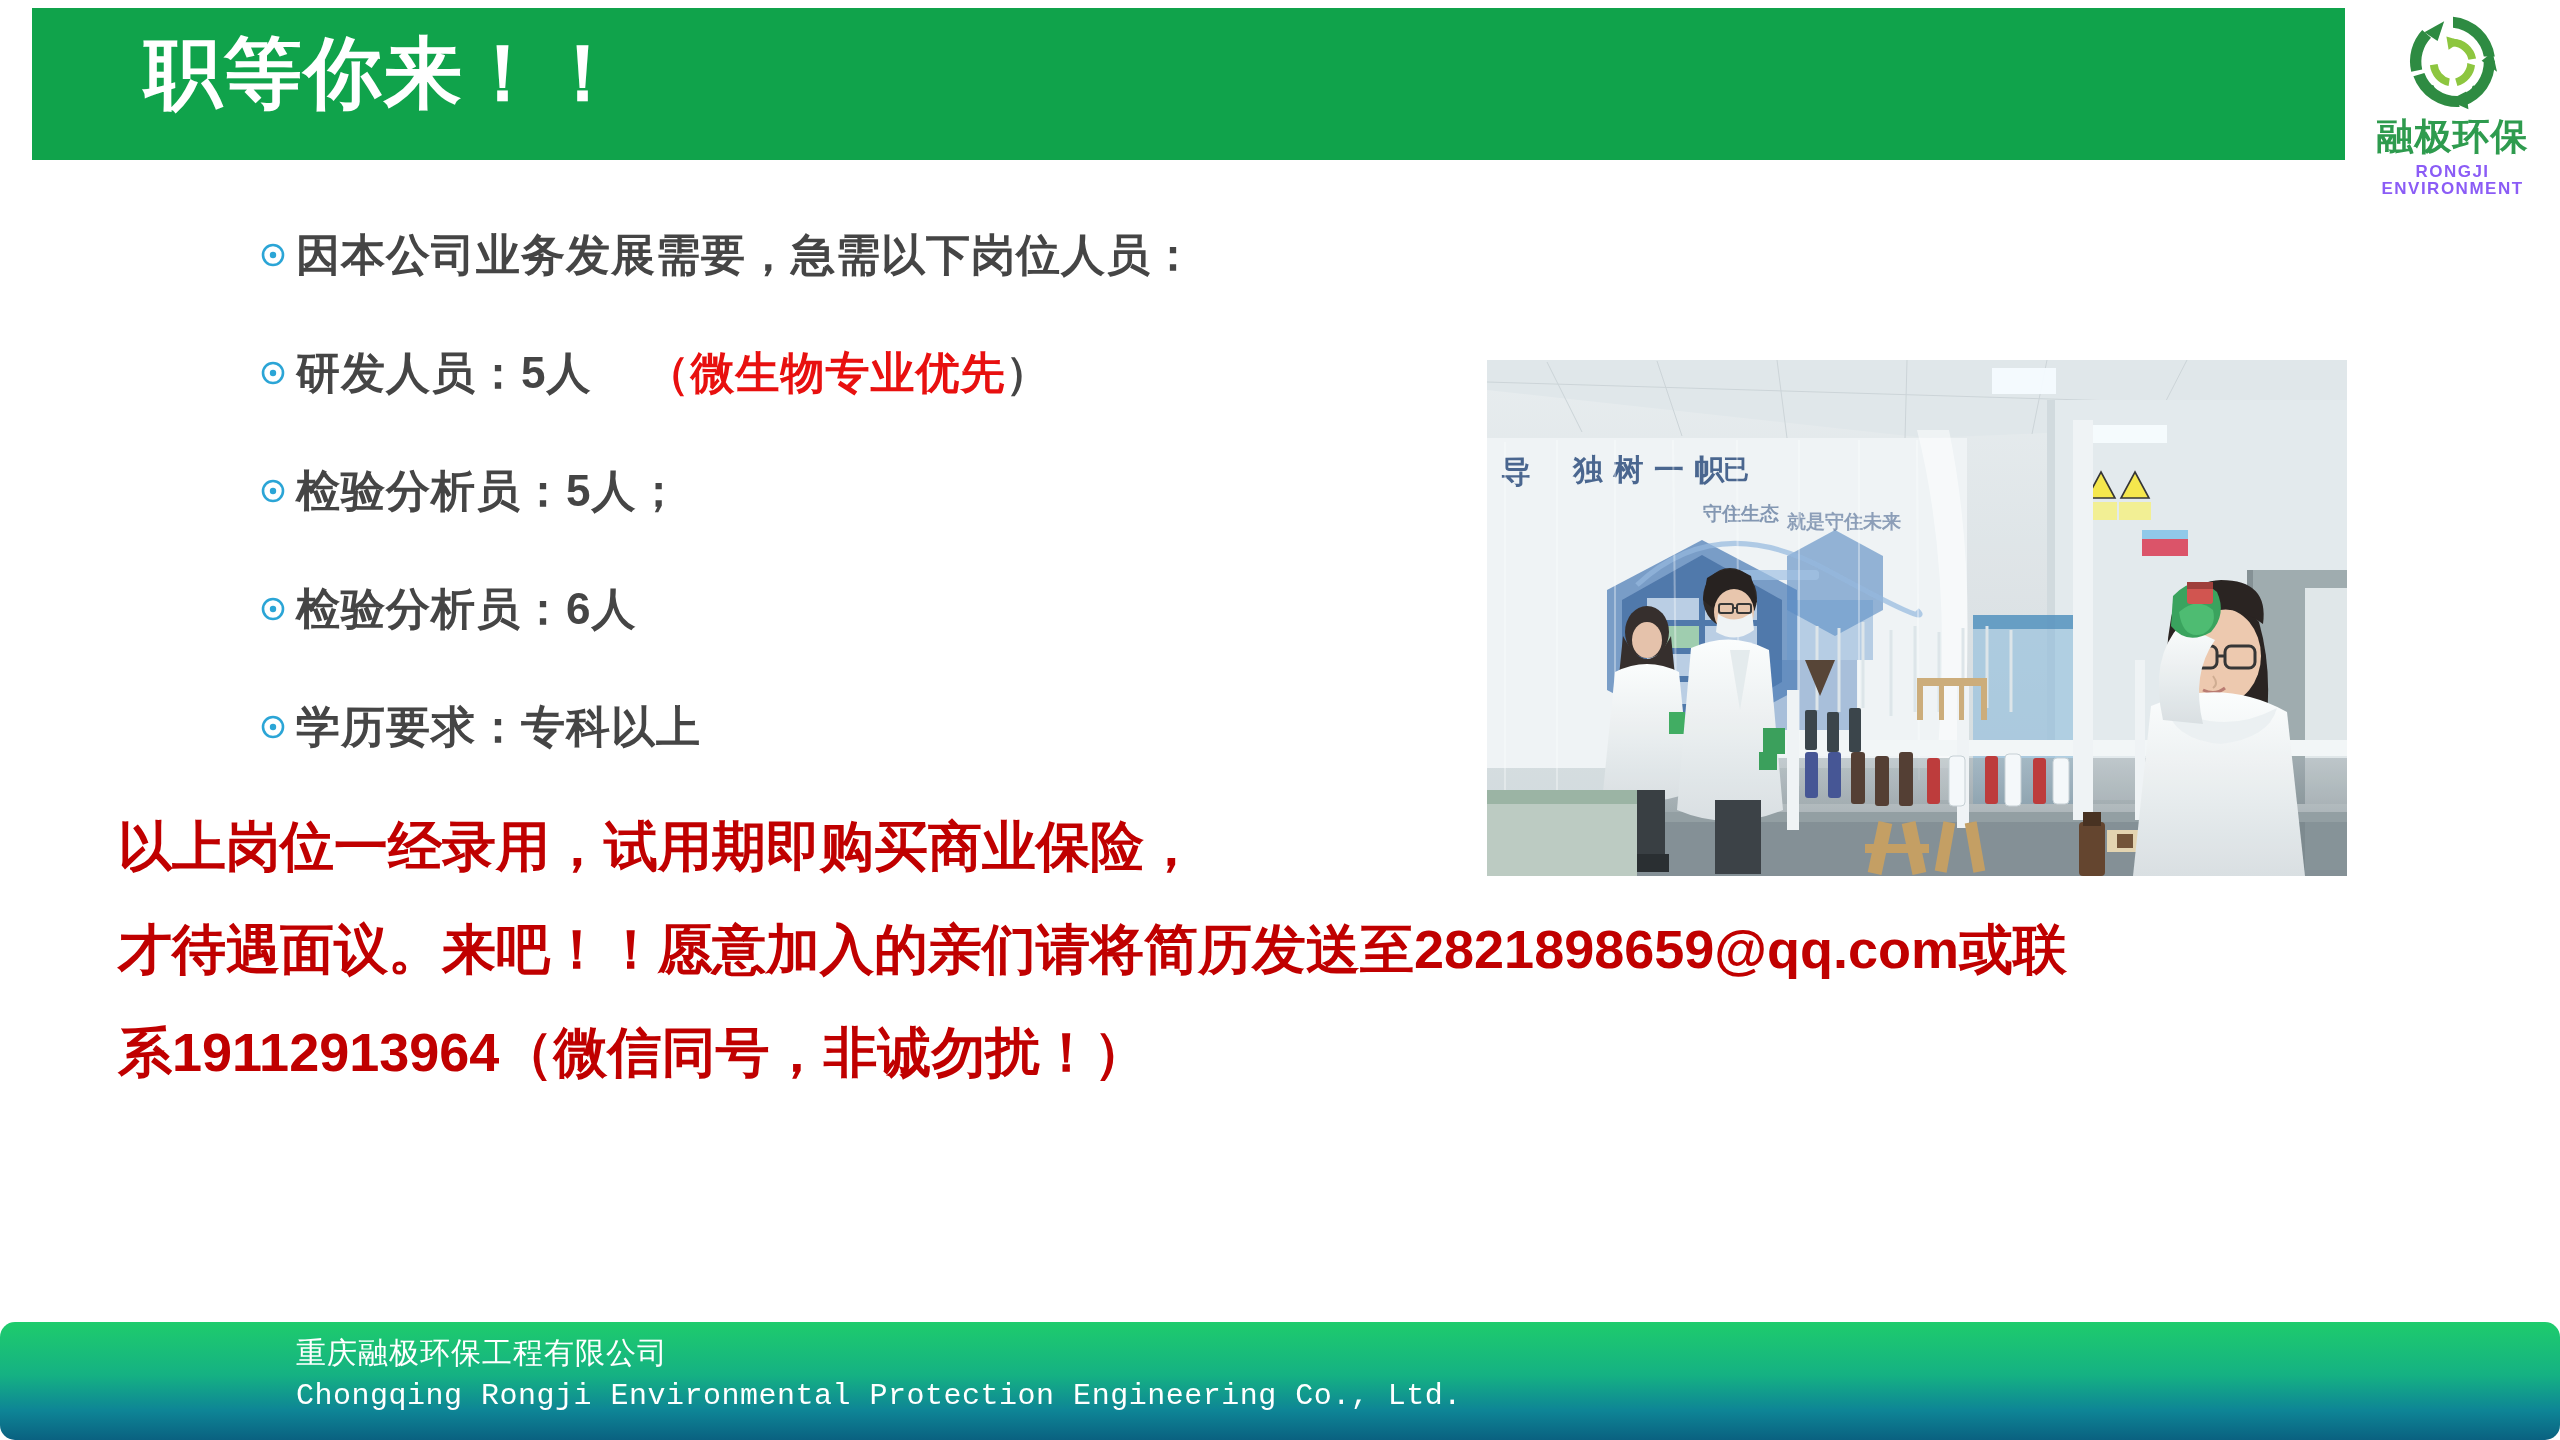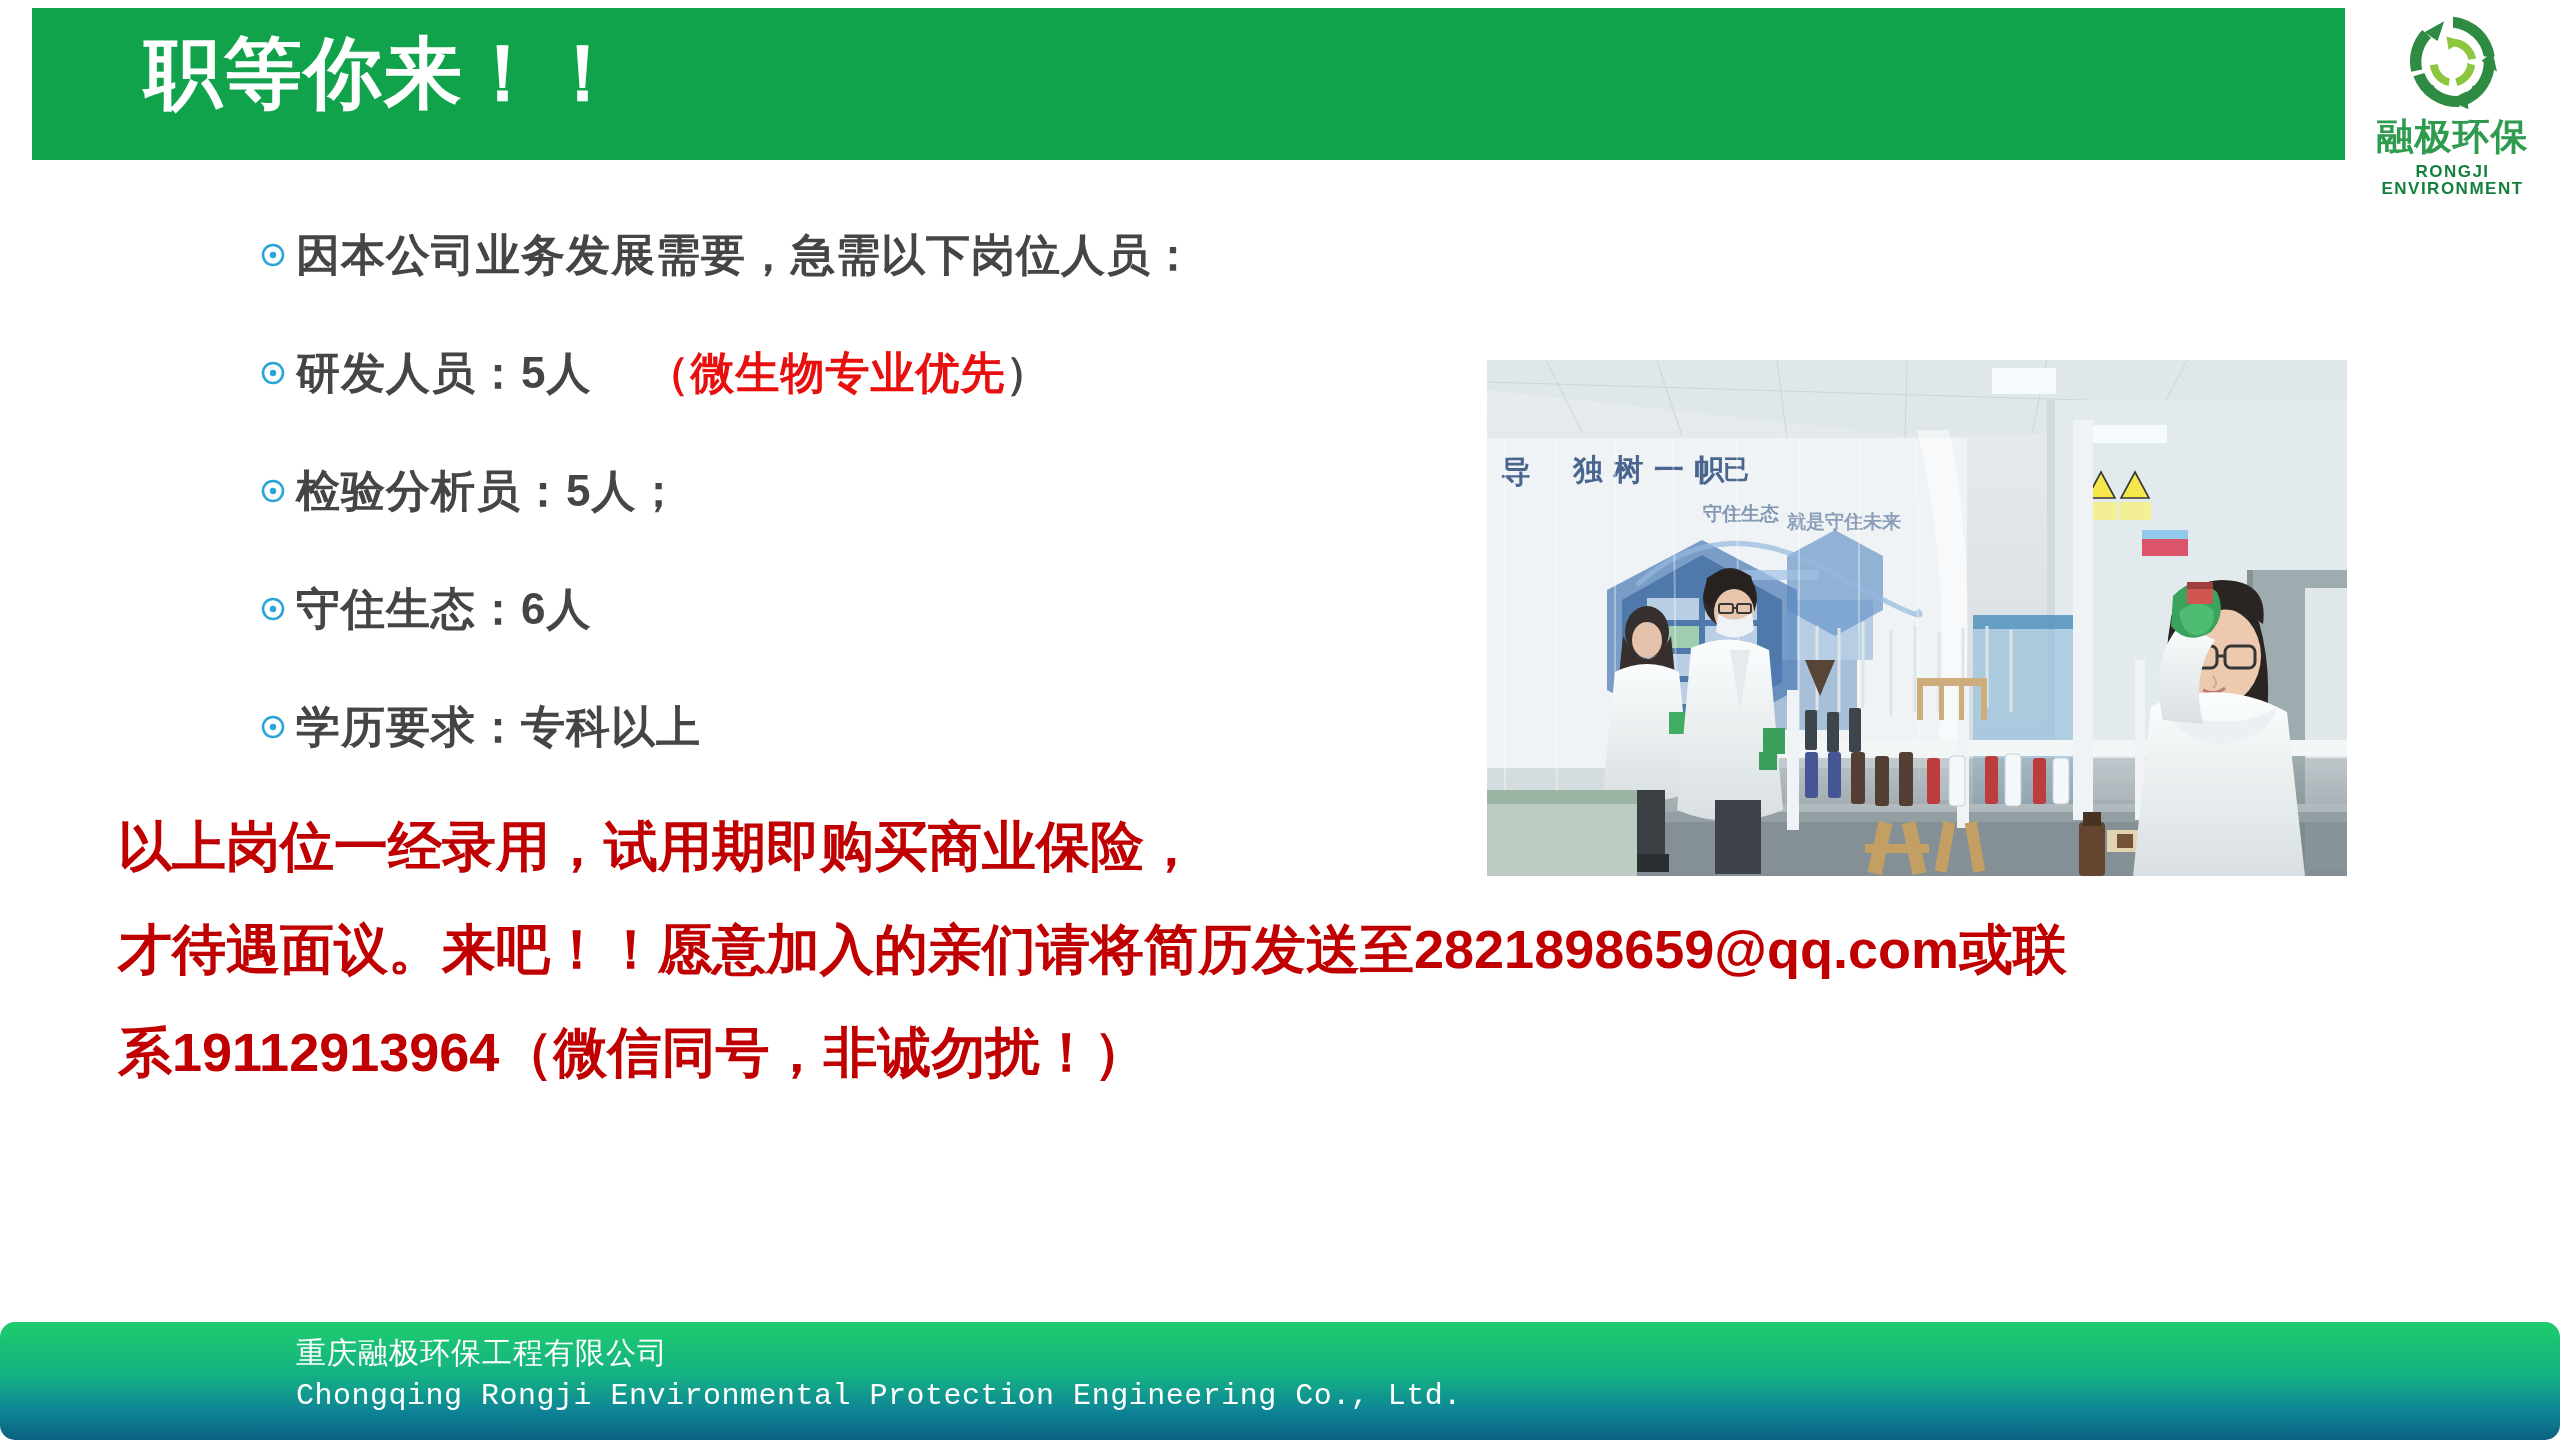--- a/index.html
+++ b/index.html
@@ -68,21 +68,21 @@
     line-height: 1;
   }
   .logo-en {
     position: absolute;
     left: 0;
     right: 0;
     top: 163px;
     text-align: center;
     font-size: 17px;
     font-weight: bold;
-    color: #15803d;
+    color: #8b5cf6;
     letter-spacing: 1.5px;
     line-height: 1;
   }
 
   
   .bullets {
     position: absolute;
     left: 250px;
     top: 196px;
     width: 1230px;
@@ -237,21 +237,21 @@
     <span class="bullet-text">检验分析员：5人；</span>
   </div>
 
   <div class="bullet-row">
     <span class="bullet-icon">
       <svg width="26" height="26" viewBox="0 0 26 26" xmlns="http://www.w3.org/2000/svg">
         <circle cx="13" cy="13" r="10" fill="none" stroke="#2BA5D6" stroke-width="2.6"></circle>
         <circle cx="13" cy="13" r="3.2" fill="#2BA5D6"></circle>
       </svg>
     </span>
-    <span class="bullet-text">守住生态：6人</span>
+    <span class="bullet-text">检验分析员：6人</span>
   </div>
 
   <div class="bullet-row">
     <span class="bullet-icon">
       <svg width="26" height="26" viewBox="0 0 26 26" xmlns="http://www.w3.org/2000/svg">
         <circle cx="13" cy="13" r="10" fill="none" stroke="#2BA5D6" stroke-width="2.6"></circle>
         <circle cx="13" cy="13" r="3.2" fill="#2BA5D6"></circle>
       </svg>
     </span>
     <span class="bullet-text">学历要求：专科以上</span>

